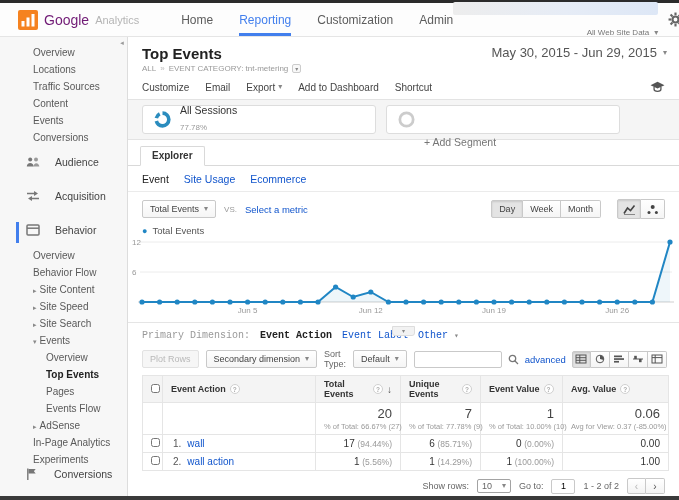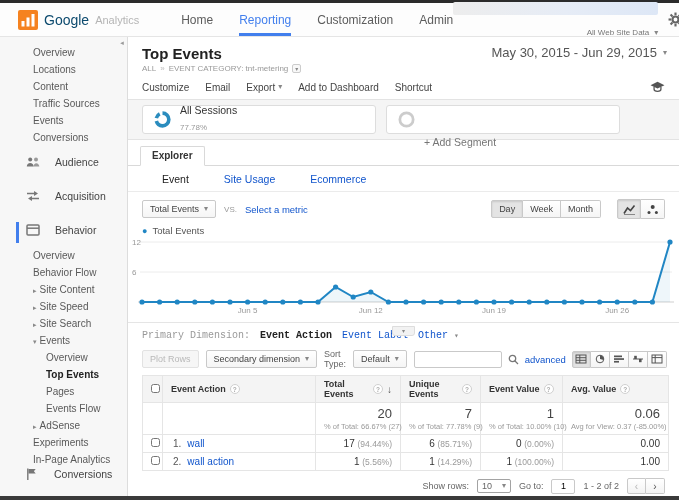--- a/index.html
+++ b/index.html
@@ -5,21 +5,21 @@
   * { box-sizing: border-box; margin: 0; padding: 0; }
   html,body { width:679px; height:500px; }
   body { font-family:"Liberation Sans", sans-serif; background:#fff; overflow:hidden; position:relative; color:#333; }
   #page { width:679px; height:500px; position:relative; overflow:hidden; background:#fff; }
   .topstrip { height:3px; background:#2b2b2b; }
   .bottomstrip { position:absolute; left:0; right:0; bottom:0; height:4px; background:#3a3a3a; z-index:9; }
 
   
   .appbar { height:34px; background:#fdfdfd; border-bottom:1px solid #e5e5e5; display:flex; align-items:center; position:relative; }
   .logo { display:flex; align-items:center; gap:6px; margin-left:18px; }
-  .logo-google { font-size:14px; color:#0c4a6e; }
+  .logo-google { font-size:14px; color:#701a75; }
   .logo-analytics { font-size:11px; color:#b5b5b5; }
   .nav { display:flex; gap:26px; margin-left:42px; font-size:12px; color:#5c5c5c; }
   .nav-item { cursor:pointer; padding:9px 0; }
   .nav-item.active { color:#427fed; position:relative; }
   .nav-item.active::after { content:""; position:absolute; left:0; right:0; bottom:0; height:3px; background:#427fed; }
   .acct { margin-left:auto; margin-right:10px; display:flex; align-items:center; gap:10px; }
   .acct-block { display:flex; flex-direction:column; align-items:flex-end; }
   .blurbox { width:205px; height:13px; border-radius:2px; background:linear-gradient(90deg,#ededed 0%,#e6ecf6 55%,#dde7f6 100%); }
   .acct-line { font-size:8px; color:#777; margin-top:13px; display:flex; align-items:center; gap:5px; }
   .caret { color:#888; font-size:8px; line-height:1; }
@@ -55,21 +55,21 @@
   .segments { background:#f5f5f5; border-bottom:1px solid #e3e3e3; display:flex; gap:10px; padding:5px 14px; }
   .seg-card { background:#fff; border:1px solid #ddd; border-radius:3px; width:234px; height:29px; display:flex; align-items:center; gap:8px; padding:0 10px; cursor:pointer; }
   .seg-name { font-size:10.5px; color:#333; line-height:1.1; }
   .seg-pct { font-size:8px; color:#999; }
   .seg-add { font-size:10.5px; color:#757575;margin-top:44px; }
 
   .explorer-row { border-bottom:1px solid #d9d9d9; padding:5px 0 0 12px; }
   .exp-tab { display:inline-block; border:1px solid #d9d9d9; border-bottom:1px solid #fff; margin-bottom:-1px; background:#fff; padding:3px 11px 4px; font-weight:bold; font-size:10px; color:#333; border-radius:2px 2px 0 0; cursor:pointer; }
 
   .subtabs { display:flex; gap:15px; padding:7px 14px 6px; font-size:10.5px; border-bottom:1px solid #ebebeb; }
-  .subtab { color:#15c; cursor:pointer;margin-left:20px; }
+  .subtab { color:#15c; cursor:pointer; }
   .subtab.active { color:#222; cursor:default; }
 
   .metric-row { display:flex; align-items:center; gap:8px; padding:7px 14px 4px; }
   .btn { border:1px solid #c9c9c9; background:linear-gradient(#fff,#f5f5f5); border-radius:2px; font-size:9px; color:#444; padding:3px 7px; display:inline-flex; align-items:center; gap:5px; cursor:pointer; white-space:nowrap; }
   .vs { font-size:8px; color:#999; }
   .link { color:#15c; cursor:pointer; }
   .metric-link { font-size:9.5px; }
   .gran-group { margin-left:auto; display:flex; }
   .gran-group .btn { border-radius:0; border-left-width:0; }
   .gran-group .btn:first-child { border-left-width:1px; border-radius:2px 0 0 2px; }
@@ -185,22 +185,22 @@
 
     </div>
   </div>
 
   <div class="bodyrow">
 
     <div class="sidebar">
       <span class="collapse-arrow">◄</span>
       <div class="s-item">Overview</div>
       <div class="s-item">Locations</div>
+      <div class="s-item">Traffic Sources</div>
       <div class="s-item">Content</div>
-      <div class="s-item">Traffic Sources</div>
       <div class="s-item">Events</div>
       <div class="s-item">Conversions</div>
 
       <div class="s-section">
         <svg width="14" height="12" viewBox="0 0 14 12">
           <circle cx="4.2" cy="3.6" r="2" fill="#777"></circle>
           <path d="M0.8 10.5c0-2.2 1.5-3.5 3.4-3.5s3.4 1.3 3.4 3.5z" fill="#777"></path>
           <circle cx="10" cy="3.6" r="2" fill="#9a9a9a"></circle>
           <path d="M7.4 10.5c.2-2 1.3-3.3 2.9-3.3 1.6 0 2.8 1.3 3 3.3z" fill="#9a9a9a"></path>
         </svg>
@@ -227,22 +227,22 @@
       <div class="s-item">Behavior Flow</div>
       <div class="s-item arrowed"><span class="tog">▸</span><span>Site Content</span></div>
       <div class="s-item arrowed"><span class="tog">▸</span><span>Site Speed</span></div>
       <div class="s-item arrowed"><span class="tog">▸</span><span>Site Search</span></div>
       <div class="s-item arrowed"><span class="tog">▾</span><span>Events</span></div>
       <div class="s-item lvl3">Overview</div>
       <div class="s-item lvl3 bold">Top Events</div>
       <div class="s-item lvl3">Pages</div>
       <div class="s-item lvl3">Events Flow</div>
       <div class="s-item arrowed"><span class="tog">▸</span><span>AdSense</span></div>
+      <div class="s-item">In-Page Analytics</div>
       <div class="s-item">Experiments</div>
-      <div class="s-item">In-Page Analytics</div>
 
       <div class="s-section s-convers">
         <svg width="13" height="12" viewBox="0 0 13 12">
           <line x1="1.8" y1="0.5" x2="1.8" y2="12" stroke="#777" stroke-width="1.4"></line>
           <path d="M2.5 1h7.2l-1.8 2.2 1.8 2.2H2.5z" fill="#777"></path>
         </svg>
         <span>Conversions</span>
       </div>
     </div>
 

